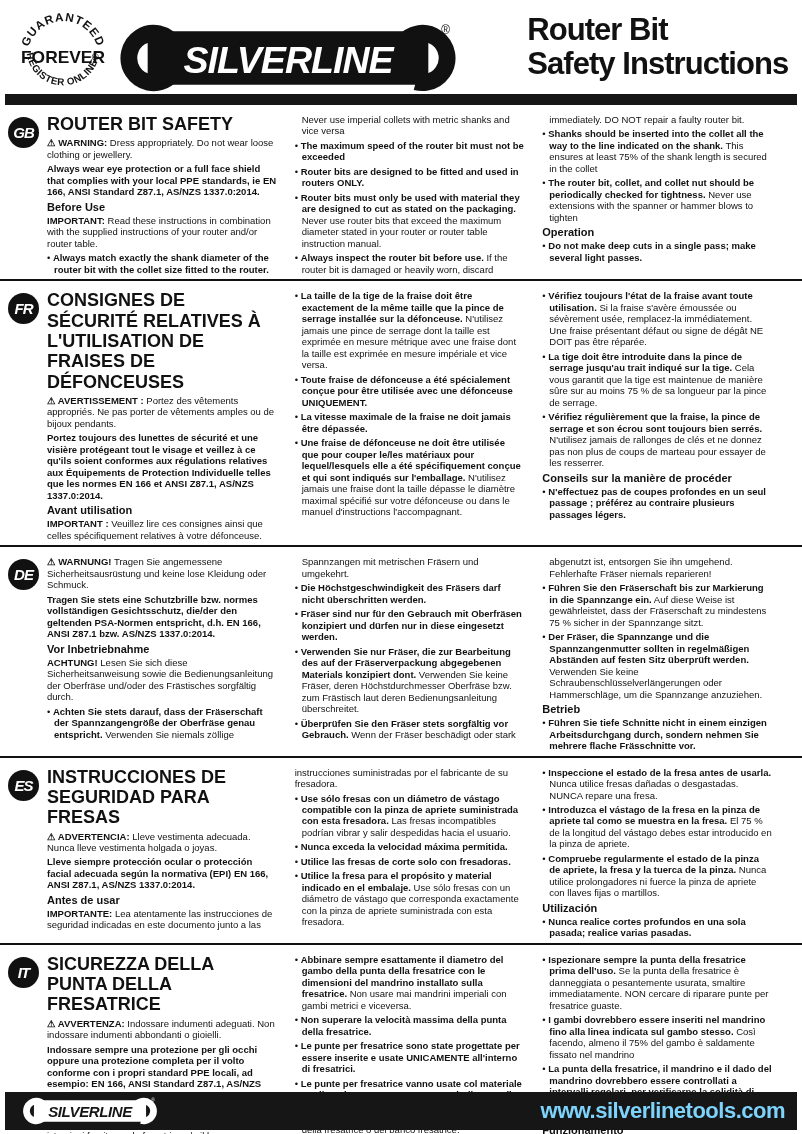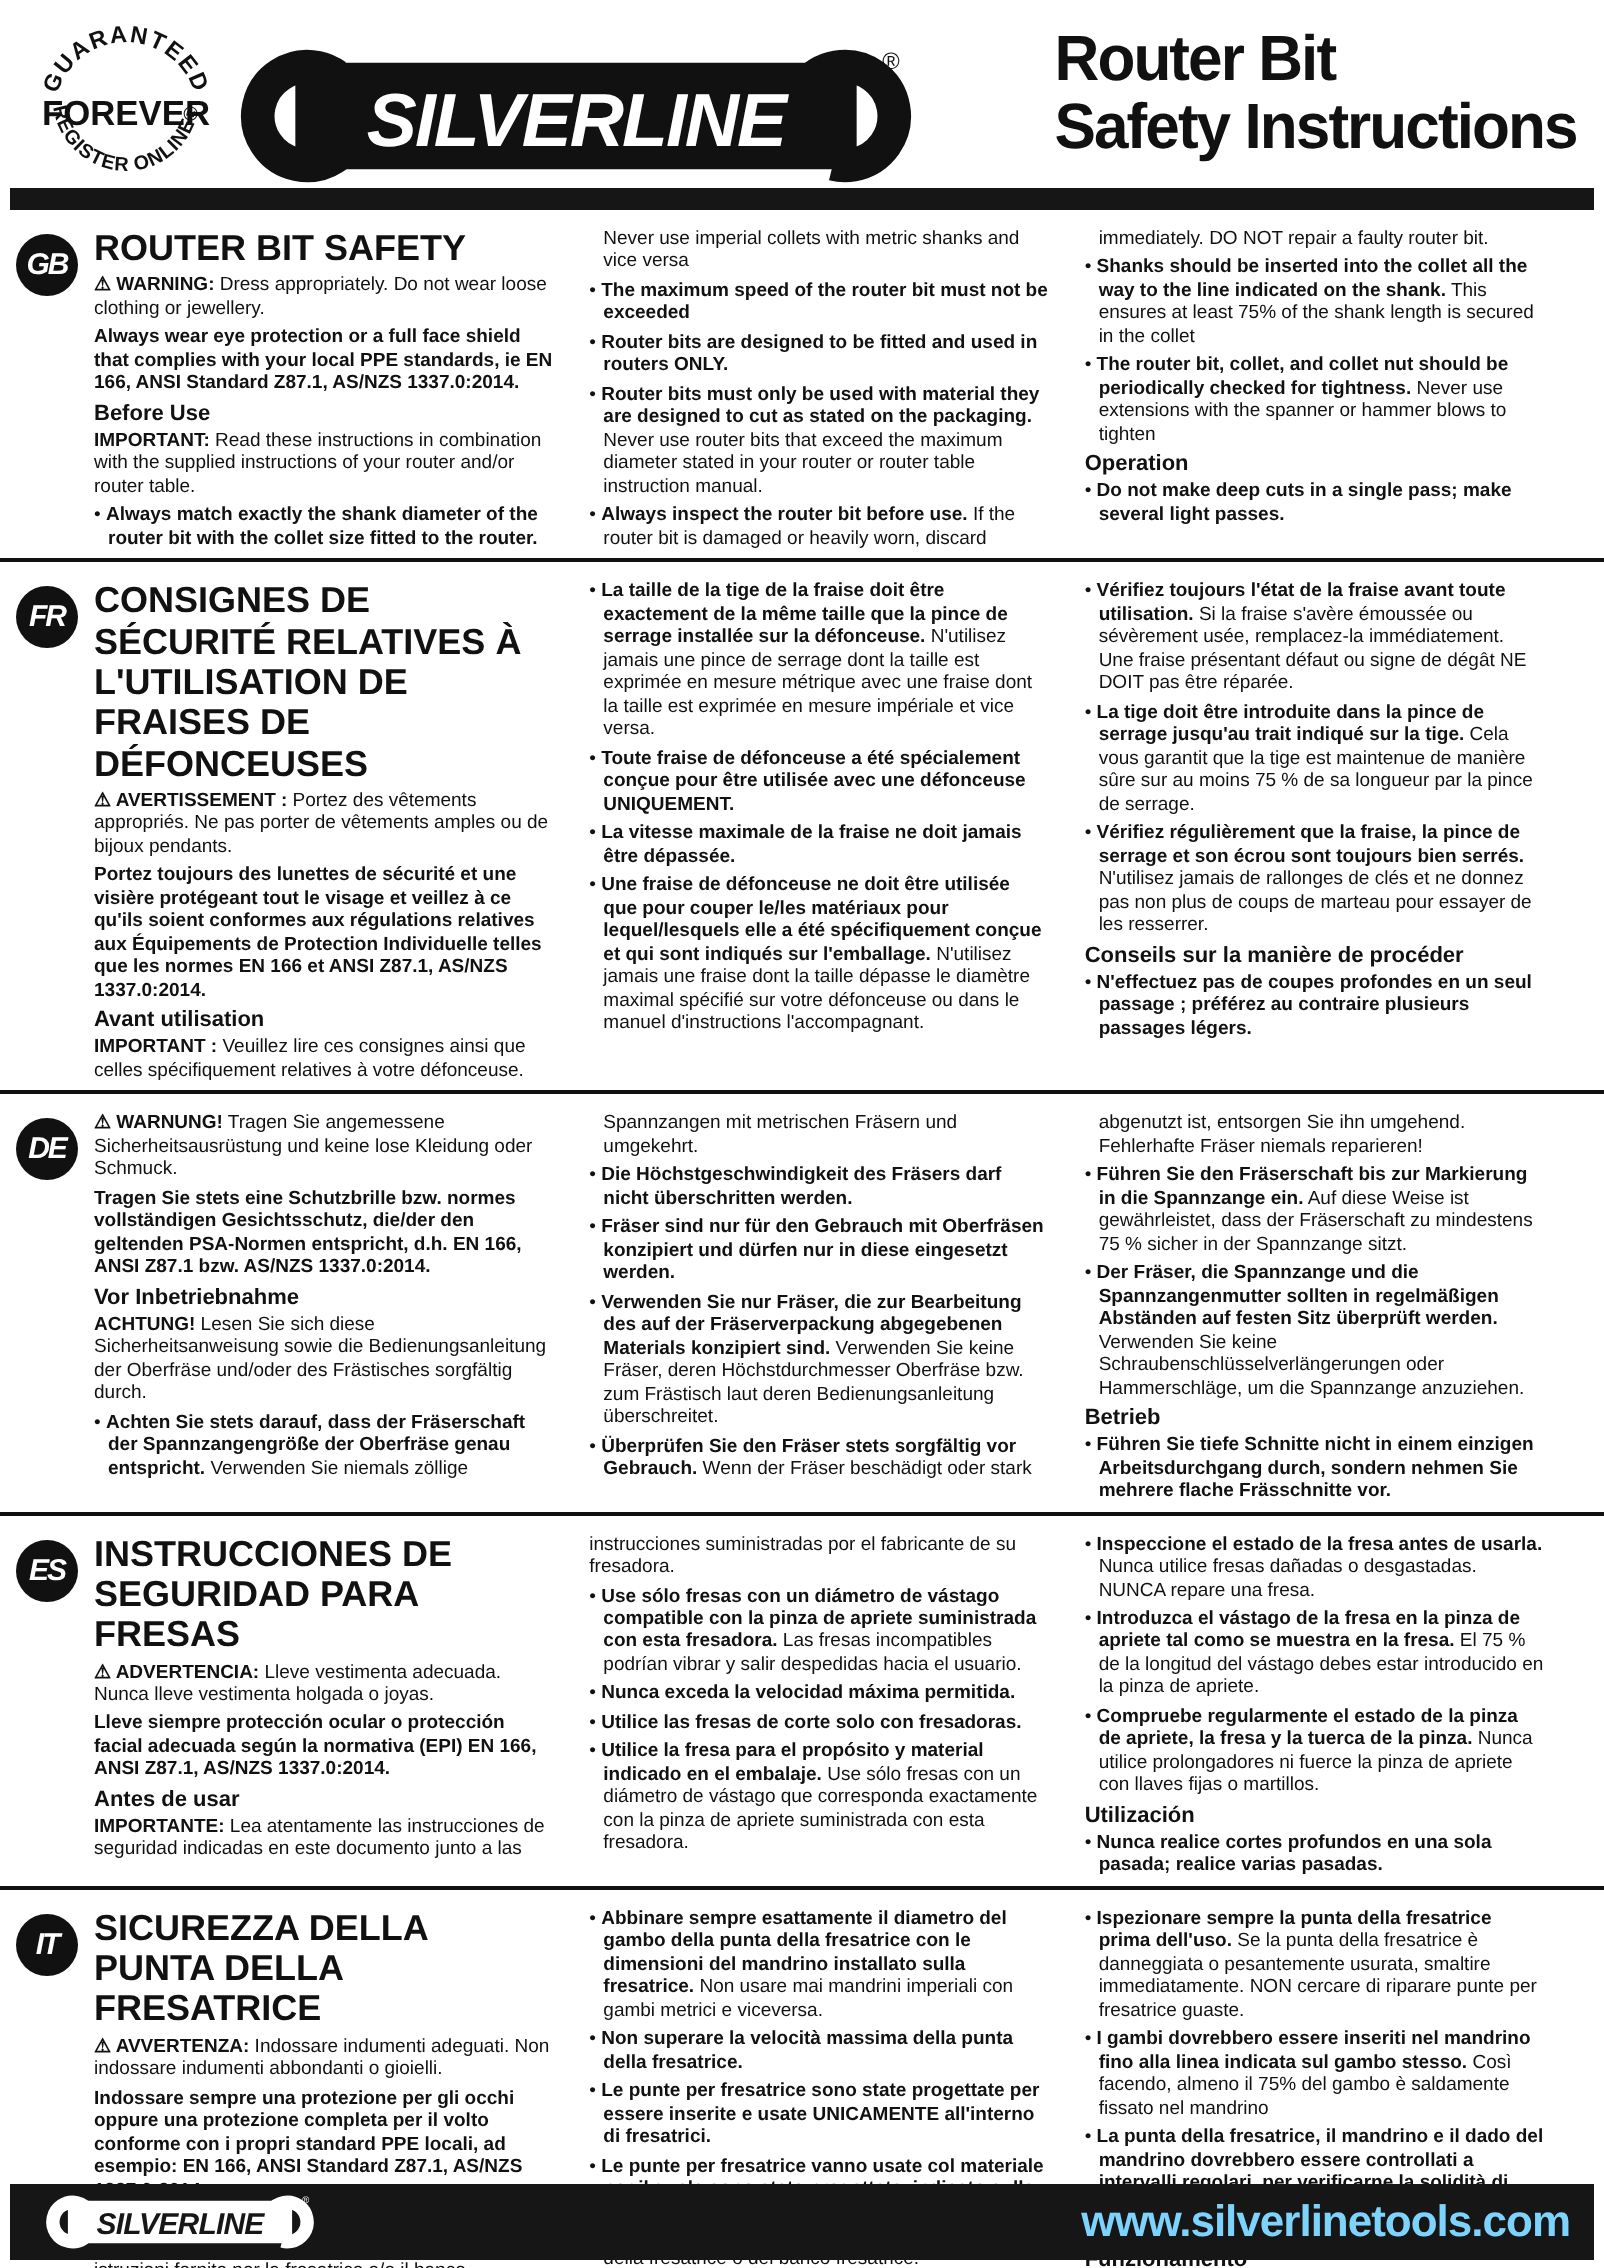--- a/index.html
+++ b/index.html
@@ -119,21 +119,21 @@
       <section class="lang-section">
         <div class="lang-badge">DE</div>
         <div class="section-body">
           <p class="blk blk-warning"><span class="warn-icon">⚠ </span><strong>WARNUNG!</strong> Tragen Sie angemessene Sicherheitsausrüstung und keine lose Kleidung oder Schmuck.</p>
           <p class="blk blk-bold"><strong>Tragen Sie stets eine Schutzbrille bzw. normes vollständigen Gesichtsschutz, die/der den geltenden PSA-Normen entspricht, d.h. EN 166, ANSI Z87.1 bzw. AS/NZS 1337.0:2014.</strong></p>
           <h3 class="sub-heading">Vor Inbetriebnahme</h3>
           <p class="blk blk-lead"><strong>ACHTUNG!</strong>  Lesen Sie sich diese Sicherheitsanweisung sowie die Bedienungsanleitung der Oberfräse und/oder des Frästisches sorgfältig durch.</p>
           <p class="blk blk-bullet"><span class="bullet-dot">• </span><strong>Achten Sie stets darauf, dass der Fräserschaft der Spannzangengröße der Oberfräse genau entspricht.</strong> Verwenden Sie niemals zöllige Spannzangen mit metrischen Fräsern und umgekehrt.</p>
           <p class="blk blk-bullet"><span class="bullet-dot">• </span><strong>Die Höchstgeschwindigkeit des Fräsers darf nicht überschritten werden.</strong></p>
           <p class="blk blk-bullet"><span class="bullet-dot">• </span><strong>Fräser sind nur für den Gebrauch mit Oberfräsen konzipiert und dürfen nur in diese eingesetzt werden.</strong></p>
-          <p class="blk blk-bullet"><span class="bullet-dot">• </span><strong>Verwenden Sie nur Fräser, die zur Bearbeitung des auf der Fräserverpackung abgegebenen Materials konzipiert sind.</strong> Verwenden Sie keine Fräser, deren Höchstdurchmesser Oberfräse bzw. zum Frästisch laut deren Bedienungsanleitung überschreitet.</p>
+          <p class="blk blk-bullet"><span class="bullet-dot">• </span><strong>Verwenden Sie nur Fräser, die zur Bearbeitung des auf der Fräserverpackung abgegebenen Materials konzipiert dont.</strong> Verwenden Sie keine Fräser, deren Höchstdurchmesser Oberfräse bzw. zum Frästisch laut deren Bedienungsanleitung überschreitet.</p>
           <p class="blk blk-bullet"><span class="bullet-dot">• </span><strong>Überprüfen Sie den Fräser stets sorgfältig vor Gebrauch.</strong> Wenn der Fräser beschädigt oder stark abgenutzt ist, entsorgen Sie ihn umgehend. Fehlerhafte Fräser niemals reparieren!</p>
           <p class="blk blk-bullet"><span class="bullet-dot">• </span><strong>Führen Sie den Fräserschaft bis zur Markierung in die Spannzange ein.</strong> Auf diese Weise ist gewährleistet, dass der Fräserschaft zu mindestens 75 % sicher in der Spannzange sitzt.</p>
           <p class="blk blk-bullet"><span class="bullet-dot">• </span><strong>Der Fräser, die Spannzange und die Spannzangenmutter sollten in regelmäßigen Abständen auf festen Sitz überprüft werden.</strong> Verwenden Sie keine Schraubenschlüsselverlängerungen oder Hammerschläge, um die Spannzange anzuziehen.</p>
           <h3 class="sub-heading">Betrieb</h3>
           <p class="blk blk-bullet"><span class="bullet-dot">• </span><strong>Führen Sie tiefe Schnitte nicht in einem einzigen Arbeitsdurchgang durch, sondern nehmen Sie mehrere flache Frässchnitte vor.</strong></p>
         </div>
       </section>
       <section class="lang-section">
         <div class="lang-badge">ES</div>
         <div class="section-body">

